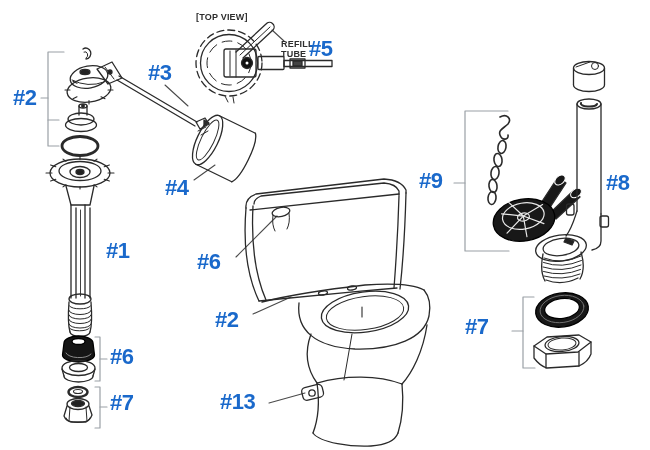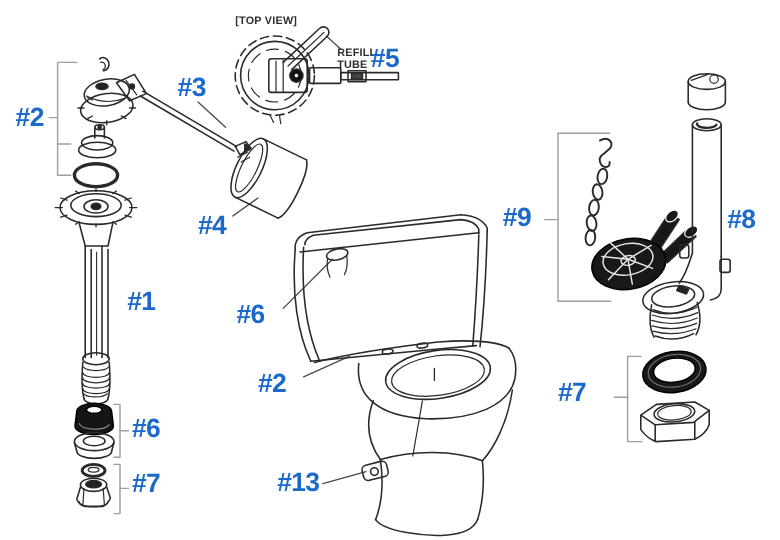--- a/index.html
+++ b/index.html
@@ -235,15 +235,15 @@
   <span class="part-label" style="left:148px;top:62px">#3</span>
   <span class="part-label" style="left:165px;top:177px">#4</span>
   <span class="part-label" style="left:309px;top:38px">#5</span>
   <span class="part-label" style="left:110px;top:346px">#6</span>
   <span class="part-label" style="left:110px;top:392px">#7</span>
   <span class="part-label" style="left:606px;top:172px">#8</span>
   <span class="part-label" style="left:419px;top:170px">#9</span>
   <span class="part-label" style="left:465px;top:316px">#7</span>
   <span class="part-label" style="left:197px;top:251px">#6</span>
   <span class="part-label" style="left:215px;top:309px">#2</span>
-  <span class="part-label" style="left:231px;top:391px">#13</span>
+  <span class="part-label" style="left:220px;top:391px">#13</span>
 
 </div>
 
 </body></html>

